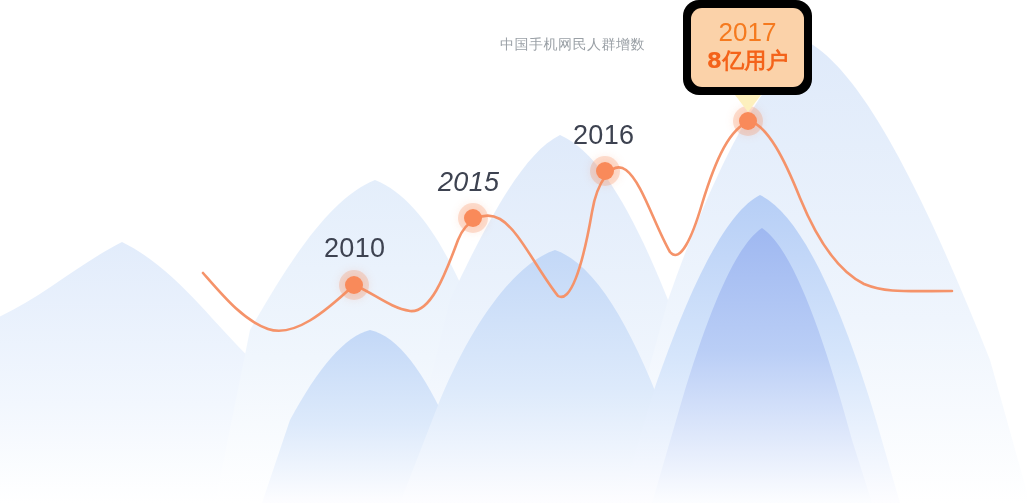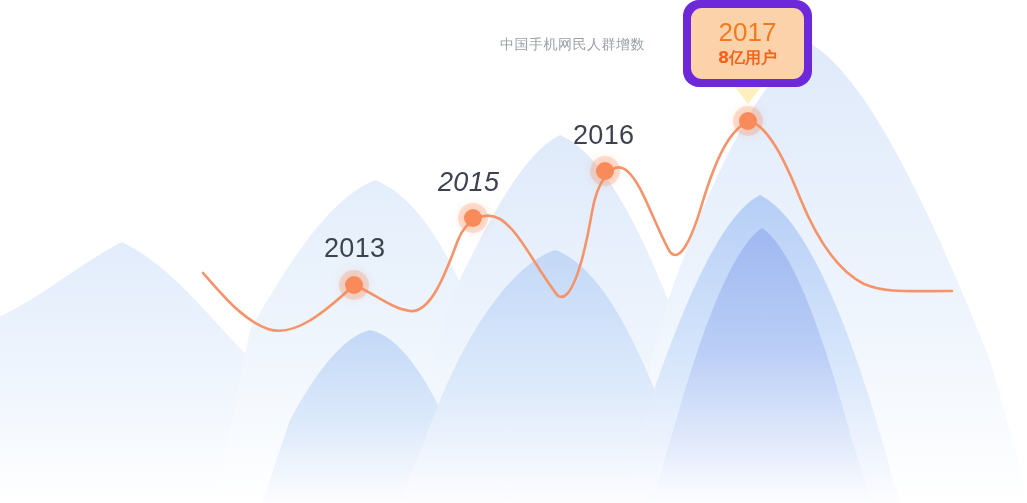--- a/index.html
+++ b/index.html
@@ -78,40 +78,40 @@
 
   
   .tooltip-wrap {
     position: absolute;
     left: 683px;
     top: 0px;
     width: 129px;
   }
   .tooltip-outer {
     position: relative;
-    background: #6d28d9;
+    background: #000000;
     border-radius: 16px;
     padding: 8px;
     box-sizing: border-box;
     width: 129px;
   }
   .tooltip-inner {
     background: #FBD2A9;
     border-radius: 11px;
     padding: 10px 6px 12px 6px;
     text-align: center;
   }
   .tip-year {
     font-size: 26px;
     color: #F57A1F;
     line-height: 1.12;
     font-family: "Liberation Sans", "DejaVu Sans", sans-serif;
   }
   .tip-value {
-    font-size: 16px;
+    font-size: 22px;
     color: #F4631A;
     line-height: 1.2;
     margin-top: 1px;
     font-family: "DejaVu Sans", "Liberation Sans", sans-serif;
     font-weight: bold;
   }
   .tooltip-tail {
     position: absolute;
     left: 50%;
     top: 100%;
@@ -192,21 +192,21 @@
              C 642 182 654 224 670 252
              C 680 264 692 238 702 204
              C 716 158 730 128 750 121
              C 768 127 784 158 800 198
              C 818 242 840 272 864 284
              C 886 293 906 291 952 291"></path>
   </svg>
 
   <div class="subtitle">中国手机网民人群增数</div>
 
-  <div class="year-label year-2014">2013</div>
+  <div class="year-label year-2014">2010</div>
   <div class="year-label year-2015">2015</div>
   <div class="year-label year-2016">2016</div>
 
   <div class="marker m2014"></div>
   <div class="marker m2015"></div>
   <div class="marker m2016"></div>
   <div class="marker m2017"></div>
 
   <div class="tooltip-wrap">
     <div class="tooltip-outer">

